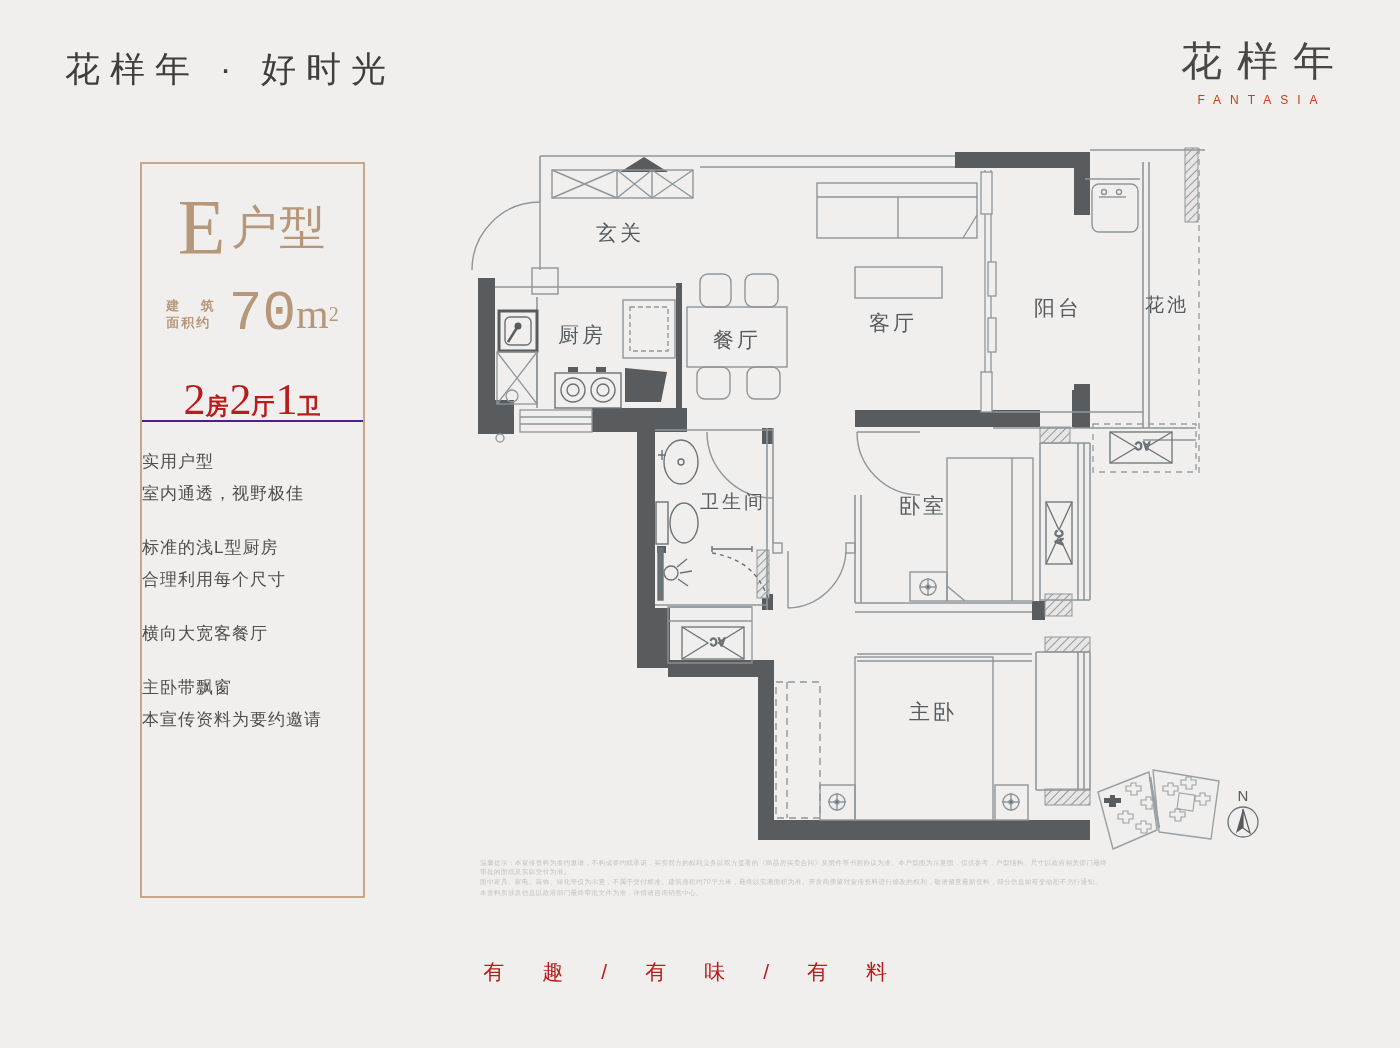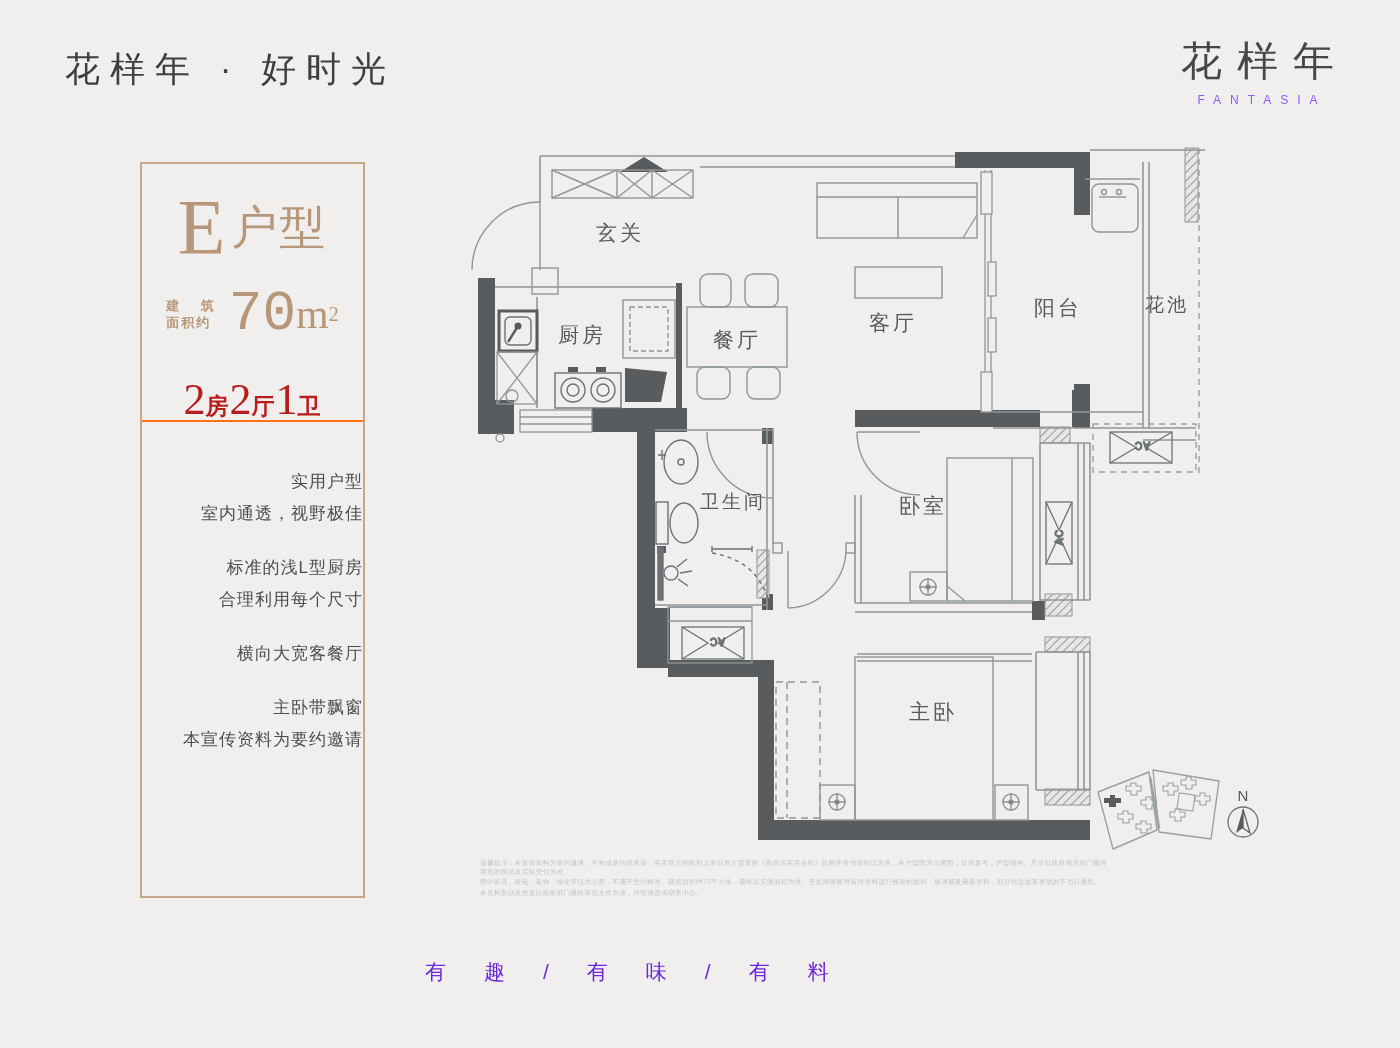--- a/index.html
+++ b/index.html
@@ -15,29 +15,29 @@
     font-size:35px;letter-spacing:10px;color:#3e3e3e;font-weight:500;
   }
   .logo{
     position:absolute;right:66px;top:34px;text-align:center;
   }
   .logo .cn{
     font-family:"Liberation Serif", serif;
     font-size:41px;letter-spacing:15px;color:#474747;margin-right:-15px;
   }
   .logo .en{
-    margin-top:4px;font-size:12px;letter-spacing:9px;color:#8b5cf6;margin-right:-9px;
+    margin-top:4px;font-size:12px;letter-spacing:9px;color:#c2410c;margin-right:-9px;
   }
   
   .panel{
     position:absolute;left:140px;top:162px;width:225px;height:736px;
     border:2px solid #c6a787;box-sizing:border-box;
   }
   .panel .top{
-    height:258px;border-bottom:2px solid #f97316;box-sizing:border-box;
+    height:258px;border-bottom:2px solid #4c1d95;box-sizing:border-box;
     display:flex;flex-direction:column;align-items:center;
     color:#b7977a;
   }
   .unit-title{margin-top:24px;white-space:nowrap;}
   .unit-title .letter{
     font-family:"Liberation Serif", serif;font-size:78px;line-height:1;
   }
   .unit-title .suffix{
     font-size:46px;letter-spacing:2px;vertical-align:10px;margin-left:6px;font-weight:500;
   }
@@ -47,21 +47,21 @@
     letter-spacing:2px;margin-right:6px;font-weight:600;
   }
   .area-prefix .l1{letter-spacing:9px;}
   .area-value{font-family:Liberation Mono, monospace;font-size:56px;line-height:1;}
   .area-unit{font-family:"Liberation Serif", serif;font-size:42px;}
   .area-sup{font-family:"Liberation Serif", serif;font-size:20px;vertical-align:26px;}
   .spec-row{margin-top:32px;white-space:nowrap;color:#b91c1c;}
   .spec-row .num{font-family:"Liberation Serif", serif;font-size:44px;}
   .spec-row .u{font-size:23px;font-weight:600;letter-spacing:1px;}
   .features{
-    padding-top:44px;text-align:right;color:#4e4e4e;font-size:17px;
+    padding-top:24px;text-align:left;color:#4e4e4e;font-size:17px;
   }
   .feature-group{margin-bottom:22px;}
   .feature-group p{margin:0;line-height:32px;letter-spacing:1px;}
   
   .plan{position:absolute;left:450px;top:140px;width:830px;height:760px;}
   .plan text{
     font-family:"Liberation Sans", sans-serif;
     fill:#565b5f;font-size:21px;letter-spacing:3px;
   }
   .plan text.ac{font-size:10px;letter-spacing:1px;fill:#70777b;}
@@ -70,21 +70,21 @@
   
   .disclaimer{
     position:absolute;left:480px;top:858px;width:768px;
     font-size:8px;line-height:12.2px;color:#c3c3c0;
     transform:scale(0.82);transform-origin:left top;letter-spacing:0.5px;
   }
   .disclaimer p{margin:0;}
   
   .slogan{
     position:absolute;left:425px;top:958px;width:500px;
-    text-align:left;font-size:21px;letter-spacing:38px;color:#6d28d9;
+    text-align:right;font-size:21px;letter-spacing:38px;color:#b91c1c;
     white-space:nowrap;
   }
 </style>
 </head>
 <body>
 
 <div class="brand-left">花样年 · 好时光</div>
 <div class="logo">
   <div class="cn">花样年</div>
   <div class="en">FANTASIA</div>

